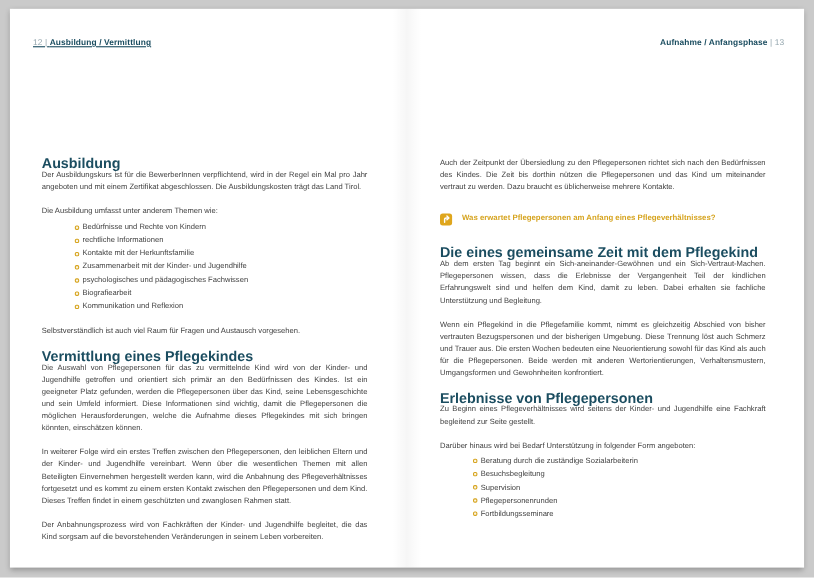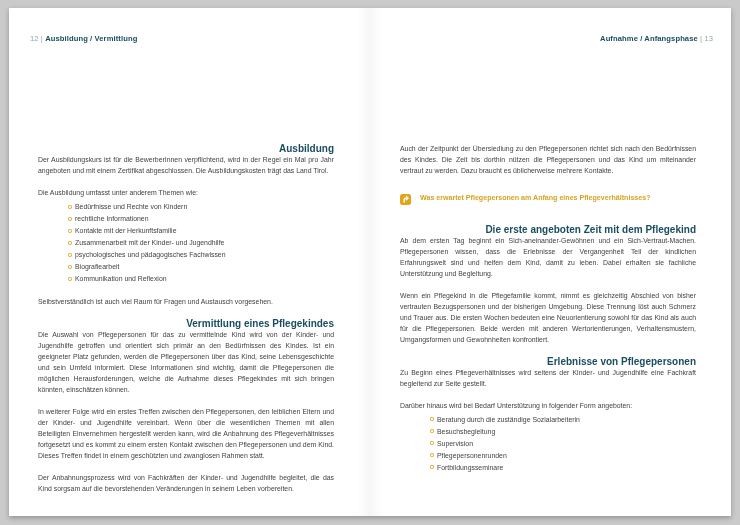--- a/index.html
+++ b/index.html
@@ -19,37 +19,37 @@
   }
   .page { position:absolute; top:0; height:100%; width:361px; }
   .page-left  { left:0; }
   .page-right { left:361px; }
 
   .running-header {
     position:absolute; top:26px;
     font-size:7.6px; font-weight:bold; color:#1b4d60;
     letter-spacing:0.1px; white-space:nowrap;
   }
-  .page-left  .running-header { left:21px; }
+  .page-left  .running-header { left:21px;text-decoration:underline; }
   .page-right .running-header { right:18px; text-align:center; }
   .pagenum { font-weight:normal; color:#93a5ad; }
 
   .page-body {
     position:absolute; top:135px; width:296px;
     font-size:6.9px; line-height:11px; color:#3f3f3f;
     text-align:justify;
   }
   .page-left  .page-body { left:29px; }
   .page-right .page-body { left:30px; }
 
   .sec-heading {
-    font-size:10px; line-height:11px; font-weight:bold;
-    color:#1b4d60; text-align:right;
+    font-size:13px; line-height:11px; font-weight:bold;
+    color:#1b4d60; text-align:left;
   }
-  .sec-heading.spaced { margin-top:11px;margin-left:43px; }
+  .sec-heading.spaced { margin-top:11px; }
 
   .para { margin-bottom:11px; }
 
   .bullet-list { list-style:none; margin:0 0 11px 0; }
   .bullet-item { position:relative; padding-left:37px; line-height:12px; }
   .bullet-marker {
     position:absolute; left:30px; top:3.5px;
     width:4px; height:4px;
     border:1px solid #d6a41f; border-radius:1.5px;
     background:#fdf6e3;
@@ -113,21 +113,21 @@
       <div class="question-row">
         <span class="question-icon">
           <svg width="8" height="8" viewBox="0 0 8 8">
             <path d="M2.2 7 L2.2 4.6 Q2.2 3.1 3.7 3.1 L5.2 3.1" fill="none" stroke="#ffffff" stroke-width="1.3" stroke-linecap="round"></path>
             <path d="M4.3 1.4 L6.1 3.1 L4.3 4.8" fill="none" stroke="#ffffff" stroke-width="1.3" stroke-linecap="round" stroke-linejoin="round"></path>
           </svg>
         </span>
         <span class="question-text">Was erwartet Pflegepersonen am Anfang eines Pflegeverhältnisses?</span>
       </div>
 
-      <div class="sec-heading">Die erste angeboten Zeit mit dem Pflegekind</div>
+      <div class="sec-heading">Die eines gemeinsame Zeit mit dem Pflegekind</div>
       <p class="para">Ab dem ersten Tag beginnt ein Sich-aneinander-Gewöhnen und ein Sich-Vertraut-Machen. Pflegepersonen wissen, dass die Erlebnisse der Vergangenheit Teil der kindlichen Erfahrungswelt sind und helfen dem Kind, damit zu leben. Dabei erhalten sie fachliche Unterstützung und Begleitung.</p>
       <p class="para">Wenn ein Pflegekind in die Pflegefamilie kommt, nimmt es gleichzeitig Abschied von bisher vertrauten Bezugspersonen und der bisherigen Umgebung. Diese Trennung löst auch Schmerz und Trauer aus. Die ersten Wochen bedeuten eine Neuorientierung sowohl für das Kind als auch für die Pflegepersonen. Beide werden mit anderen Wertorientierungen, Verhaltensmustern, Umgangsformen und Gewohnheiten konfrontiert.</p>
 
       <div class="sec-heading spaced">Erlebnisse von Pflegepersonen</div>
       <p class="para">Zu Beginn eines Pflegeverhältnisses wird seitens der Kinder- und Jugendhilfe eine Fachkraft begleitend zur Seite gestellt.</p>
       <p class="para" style="margin-bottom:3px;">Darüber hinaus wird bei Bedarf Unterstützung in folgender Form angeboten:</p>
 
       <ul class="bullet-list">
         <li class="bullet-item"><span class="bullet-marker"></span><span>Beratung durch die zuständige Sozialarbeiterin</span></li>
         <li class="bullet-item"><span class="bullet-marker"></span><span>Besuchsbegleitung</span></li>

